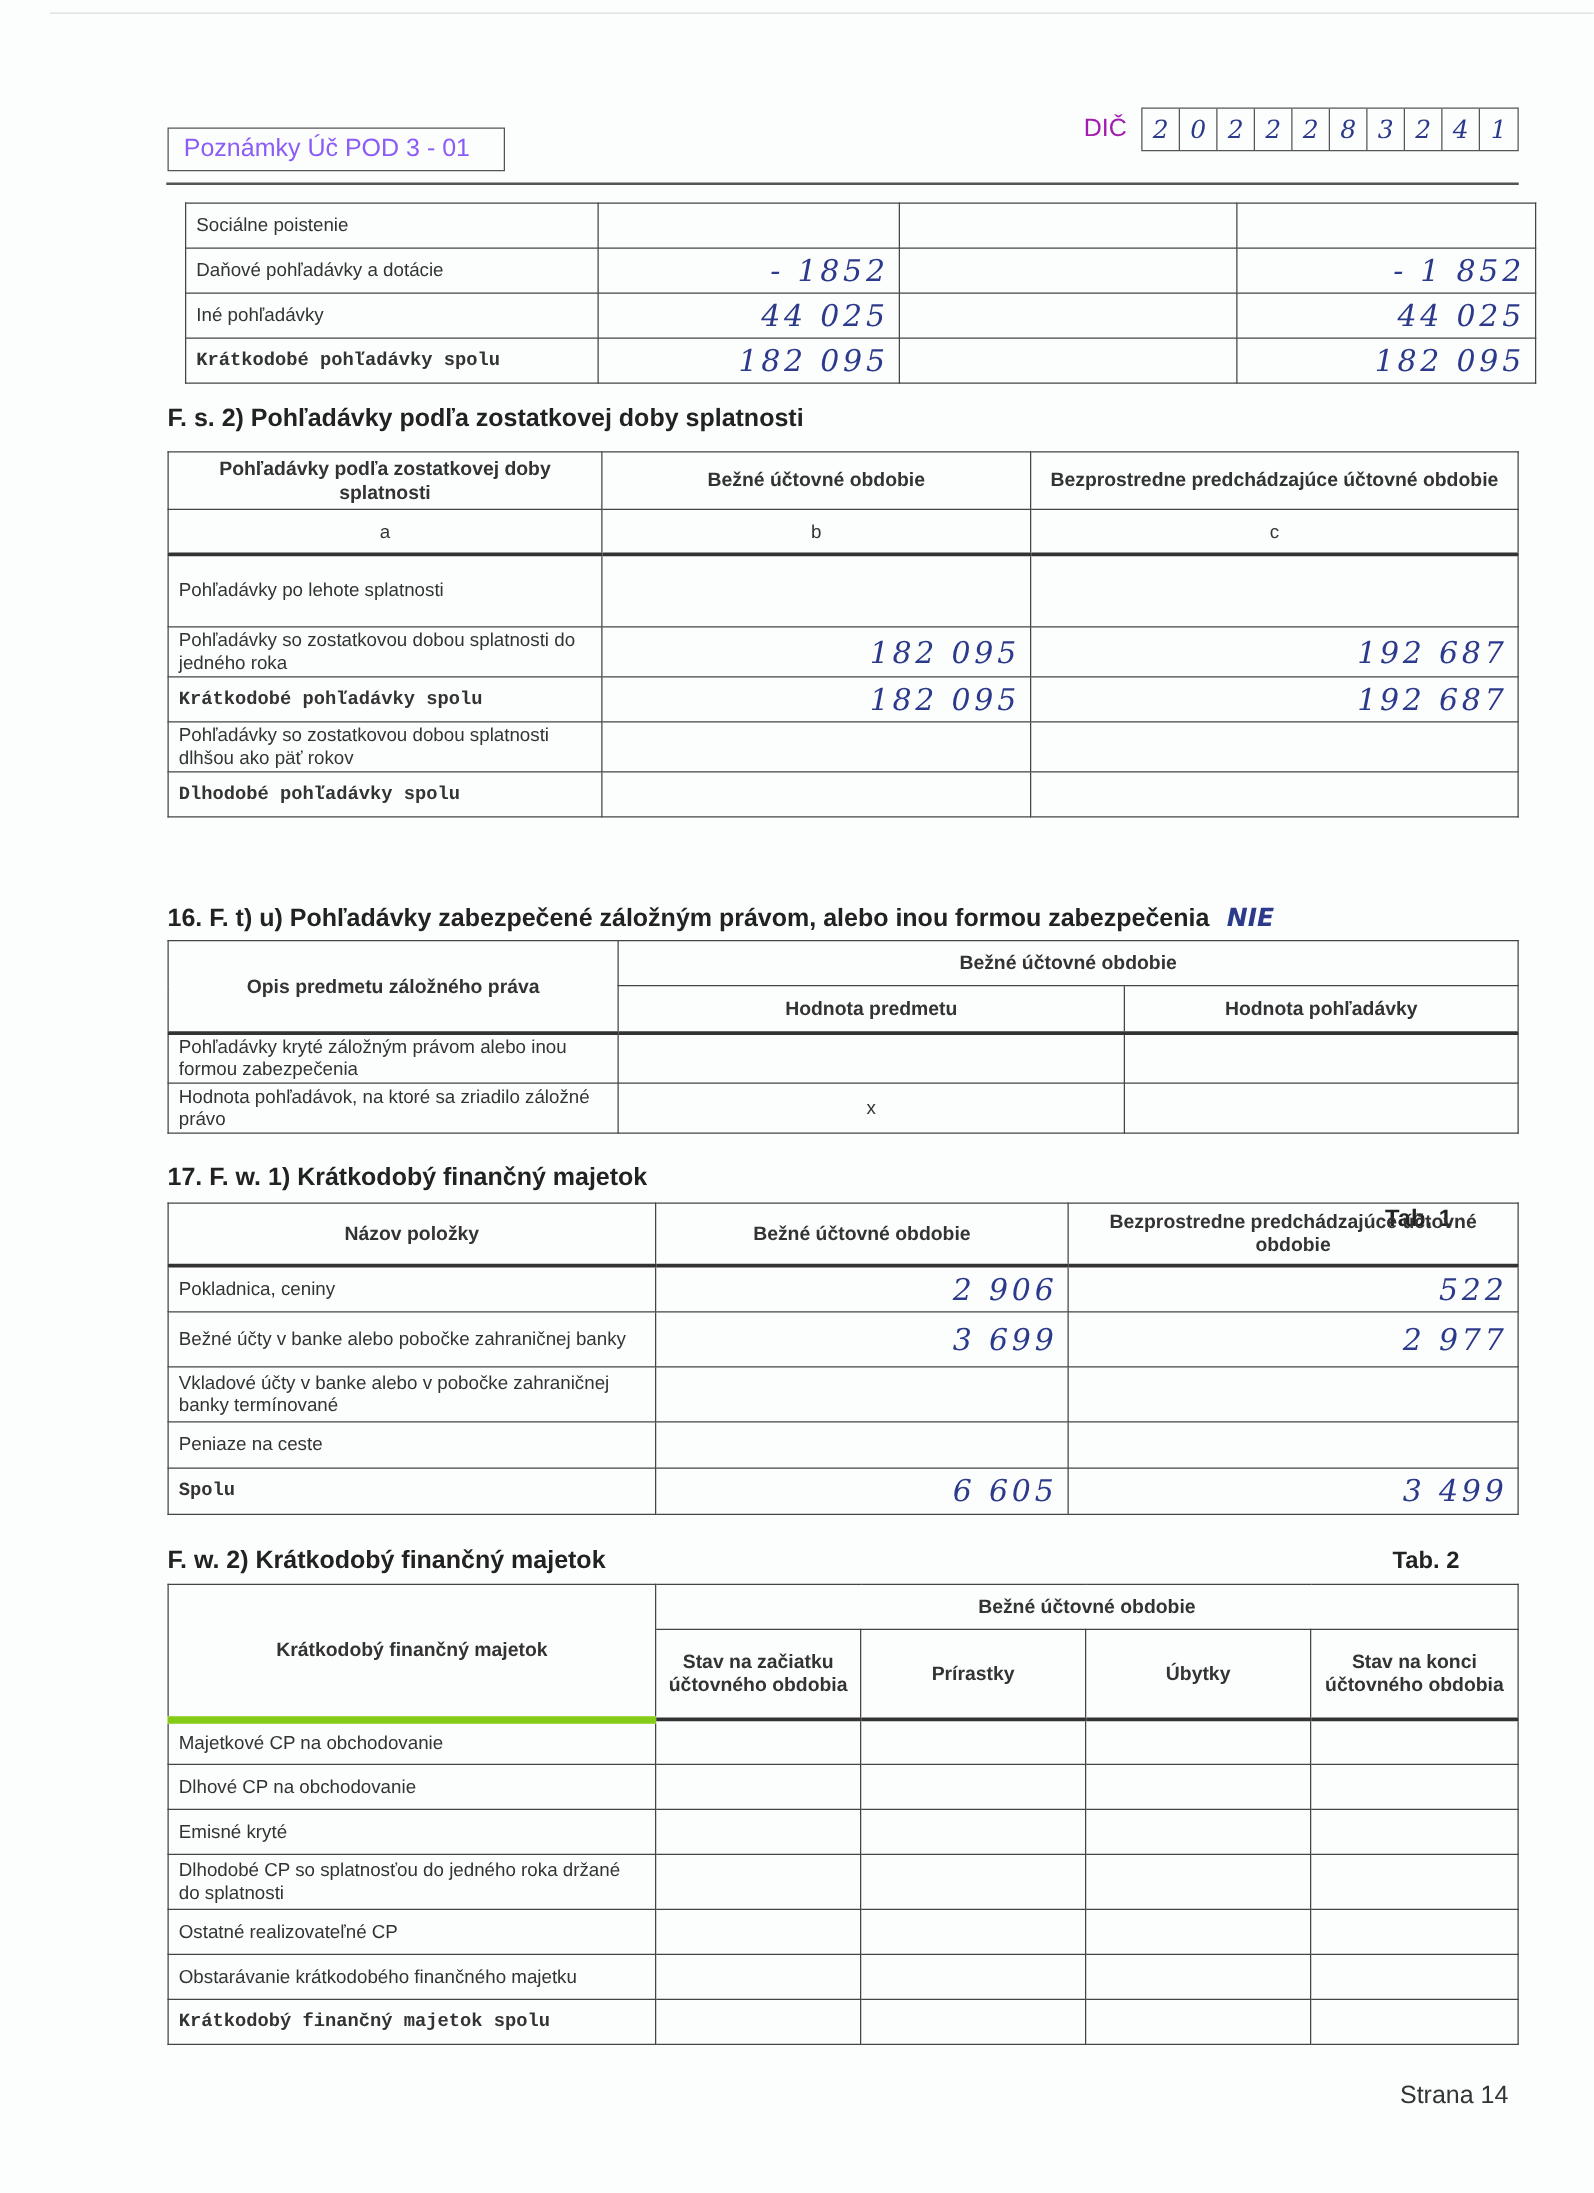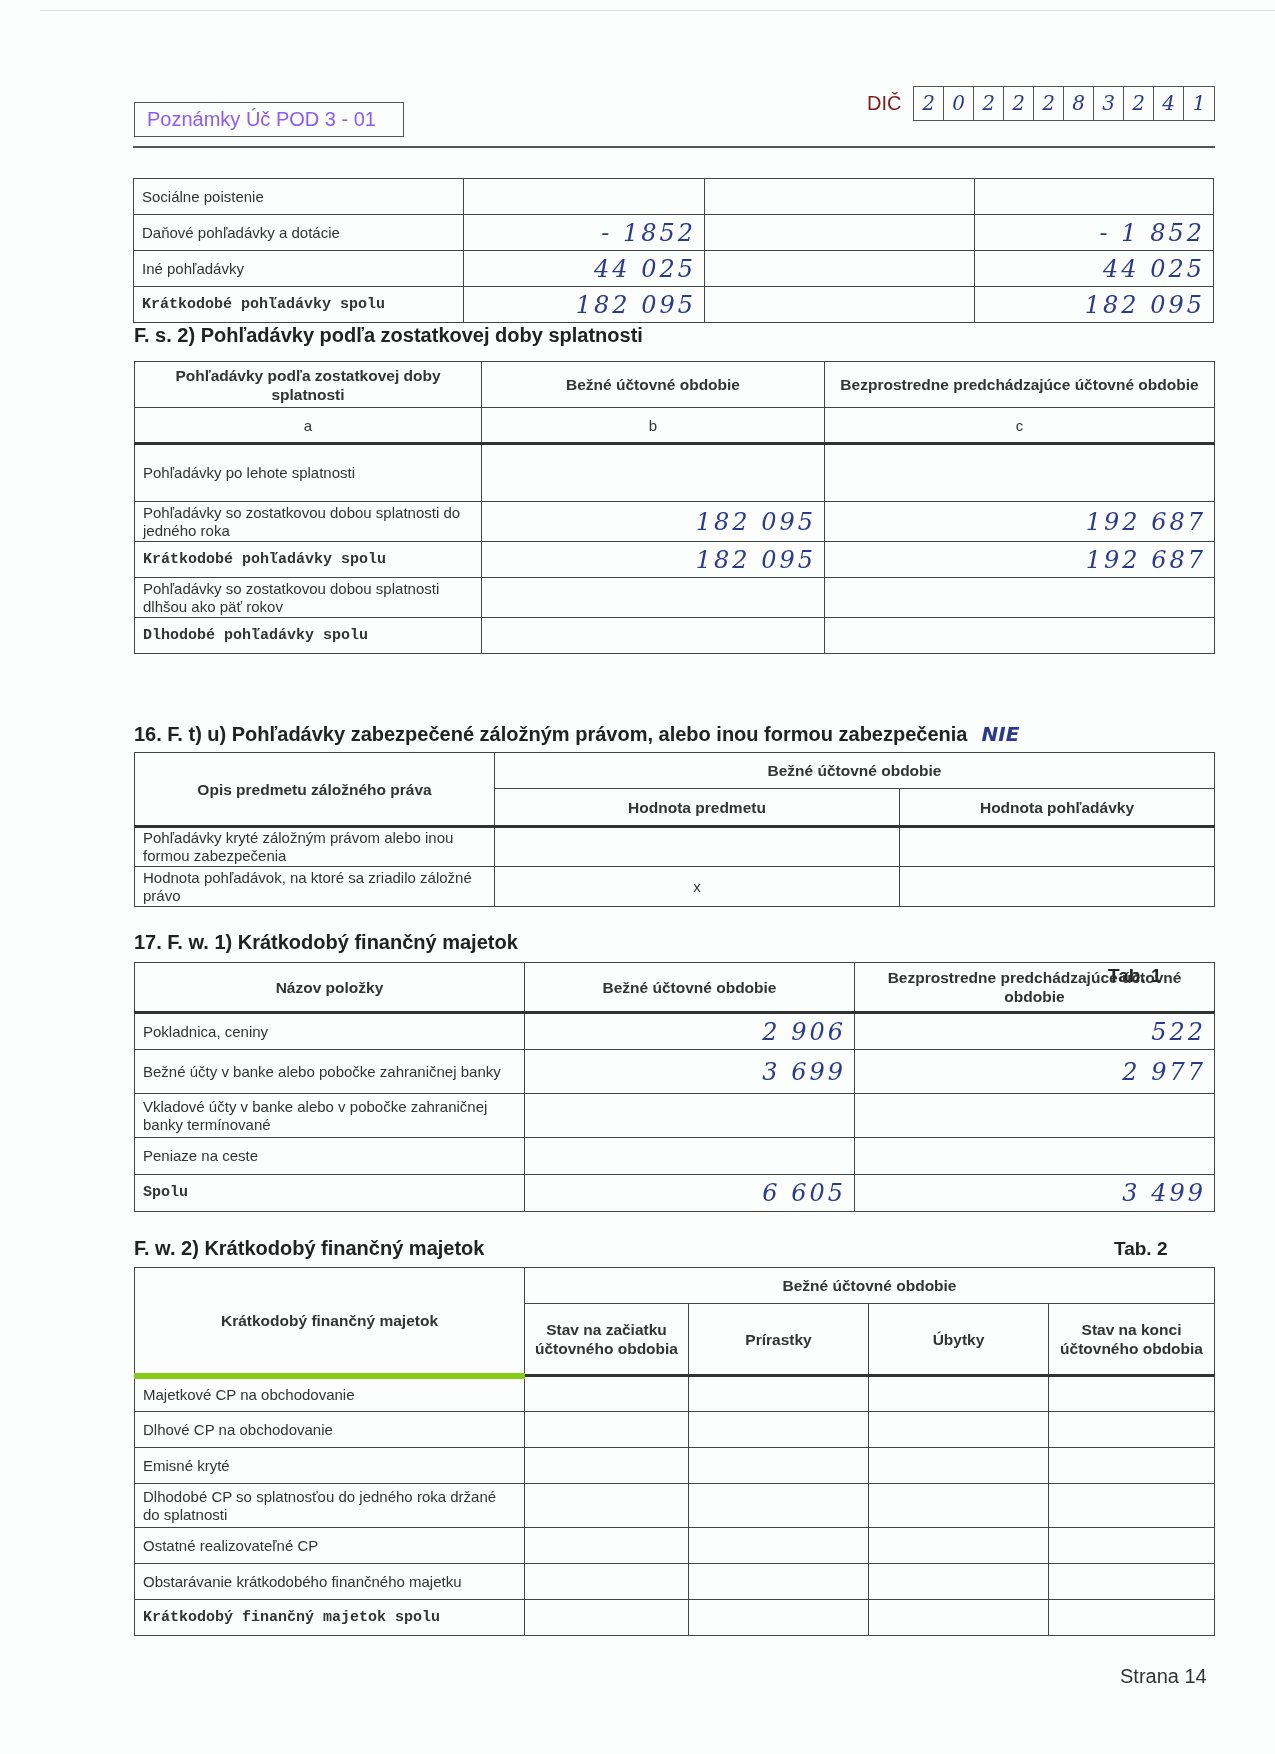--- a/index.html
+++ b/index.html
@@ -1,20 +1,20 @@
 <!DOCTYPE html>
 <html><head>
 <meta charset="utf-8">
 <style>
   html,body{margin:0;padding:0;background:#fcfdfd;}
   body{width:1275px;height:1754px;position:relative;font-family:"Liberation Sans",sans-serif;color:#2a2a2a;overflow:hidden;}
   .abs{position:absolute;}
   .topline{left:40px;top:10px;width:1235px;height:1px;background:#ddd;}
   .hdrbox{left:134px;top:86px;width:270px;height:35px;border:1px solid #555;box-sizing:border-box;font-size:20px;line-height:33px;padding-left:12px;color:#8b5cf6;margin-top:16px;}
-  .dic-label{left:867px;top:86px;height:35px;line-height:35px;font-size:20px;color:#7f1d1d;}
+  .dic-label{left:867px;top:86px;height:35px;line-height:35px;font-size:20px;color:#a21caf;}
   .dic-boxes{left:913px;top:86px;height:35px;display:flex;border:1px solid #555;box-sizing:border-box;}
   .dic-boxes span{width:30px;height:33px;border-right:1px solid #555;box-sizing:border-box;text-align:center;font-family:"DejaVu Serif",serif;font-style:italic;font-size:20px;line-height:33px;color:#2b3a8a;}
   .dic-boxes span:last-child{border-right:none;}
   .rule{left:133px;top:146px;width:1082px;height:2px;background:#555;}
   table{position:absolute;border-collapse:collapse;table-layout:fixed;}
   td,th{border:1px solid #444;font-size:15px;color:#333;padding:0 8px;vertical-align:middle;}
   th{font-weight:bold;text-align:center;font-size:15.5px;line-height:19px;}
   td.lbl{text-align:left;line-height:18px;}
   td.b{font-weight:bold;font-family:Liberation Mono, monospace;}
   td.hw{text-align:right;font-family:"DejaVu Serif",serif;font-style:italic;font-size:24px;color:#2b3a8a;letter-spacing:3px;}
@@ -39,21 +39,21 @@
   <span>2</span>
   <span>2</span>
   <span>8</span>
   <span>3</span>
   <span>2</span>
   <span>4</span>
   <span>1</span>
 </div>
 <div class="abs rule"></div>
 
-<table style="left:133px;top:162px;width:1080px;margin-top:16px;">
+<table style="left:148px;top:162px;width:1080px;">
   <colgroup>
       <col style="width:330px">
       <col style="width:241px">
       <col style="width:270px">
       <col style="width:239px">
     </colgroup>
   <tbody>
       <tr style="height:36px">
     <td class="lbl">Sociálne poistenie</td>
     <td class="hw"></td>

